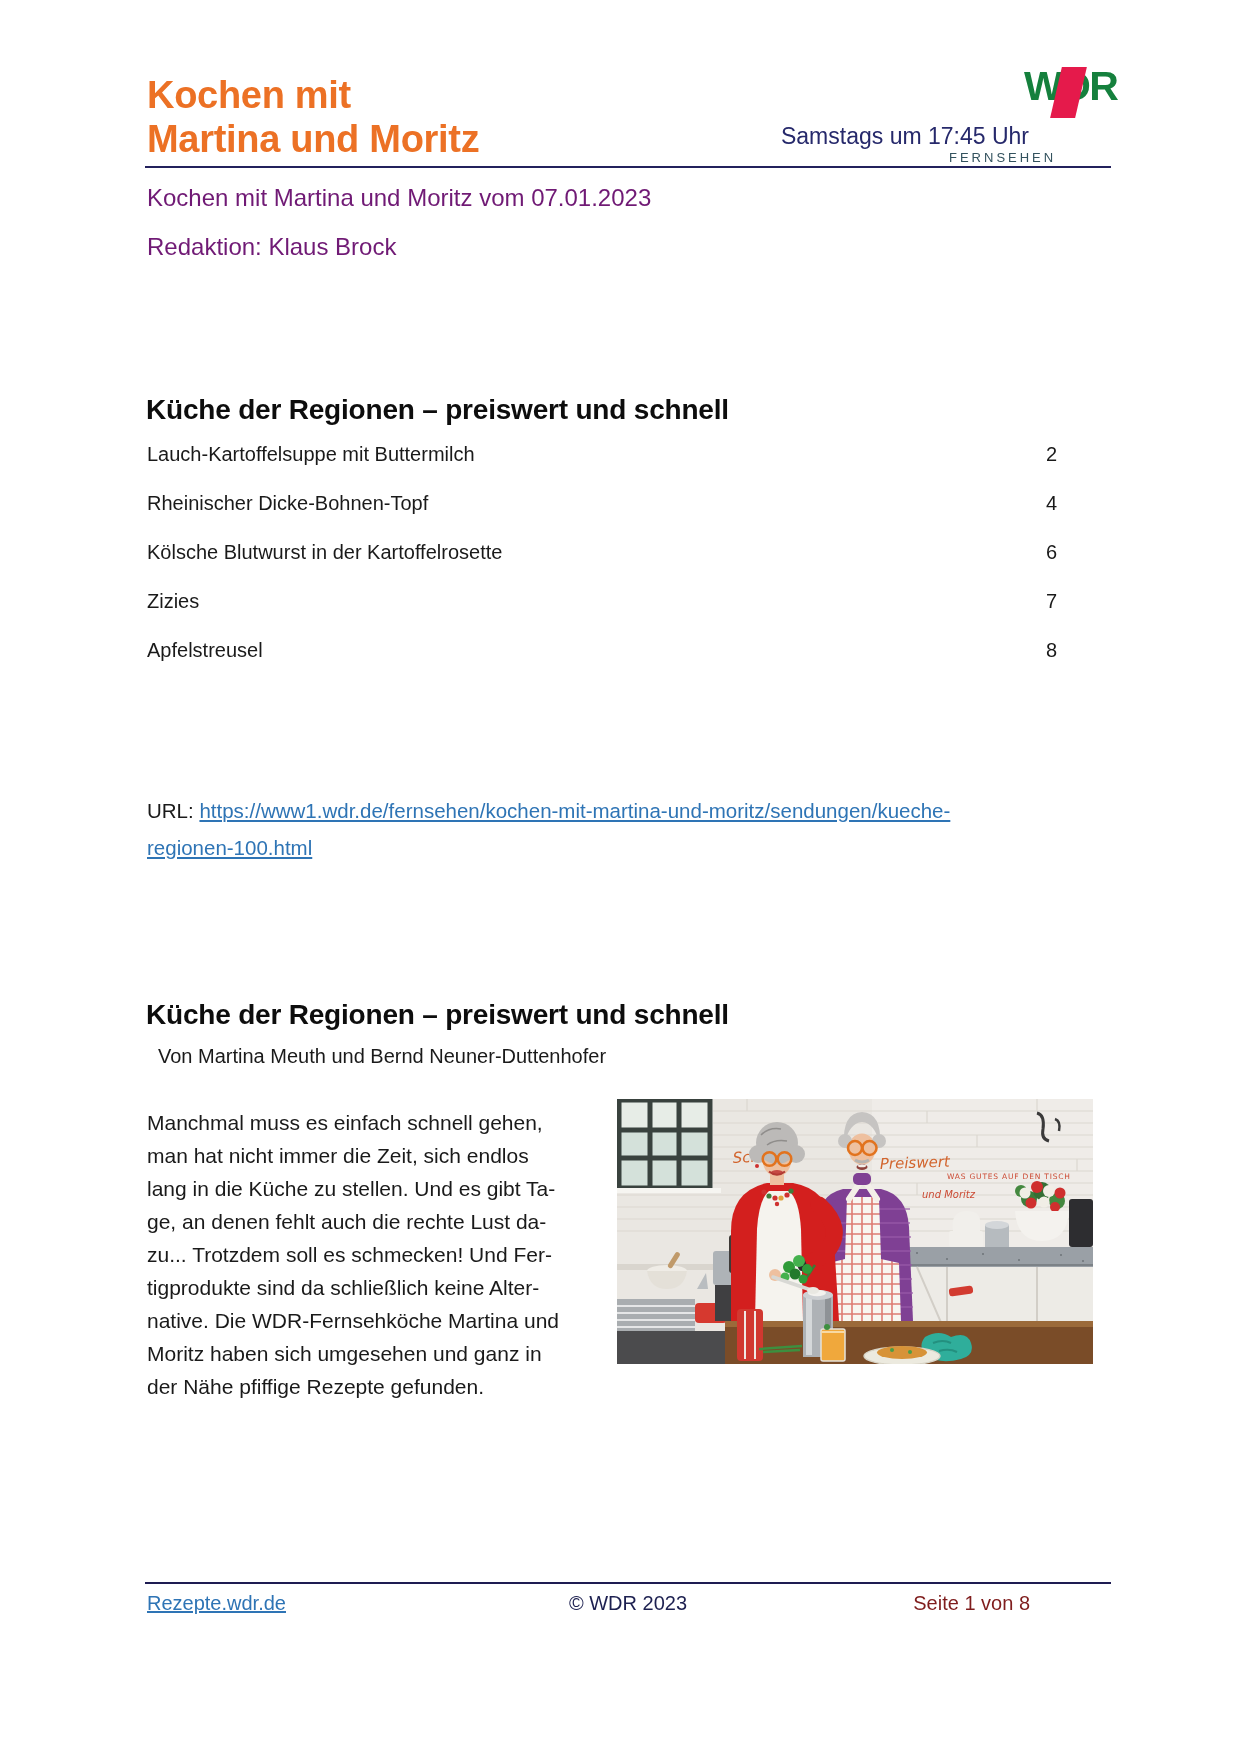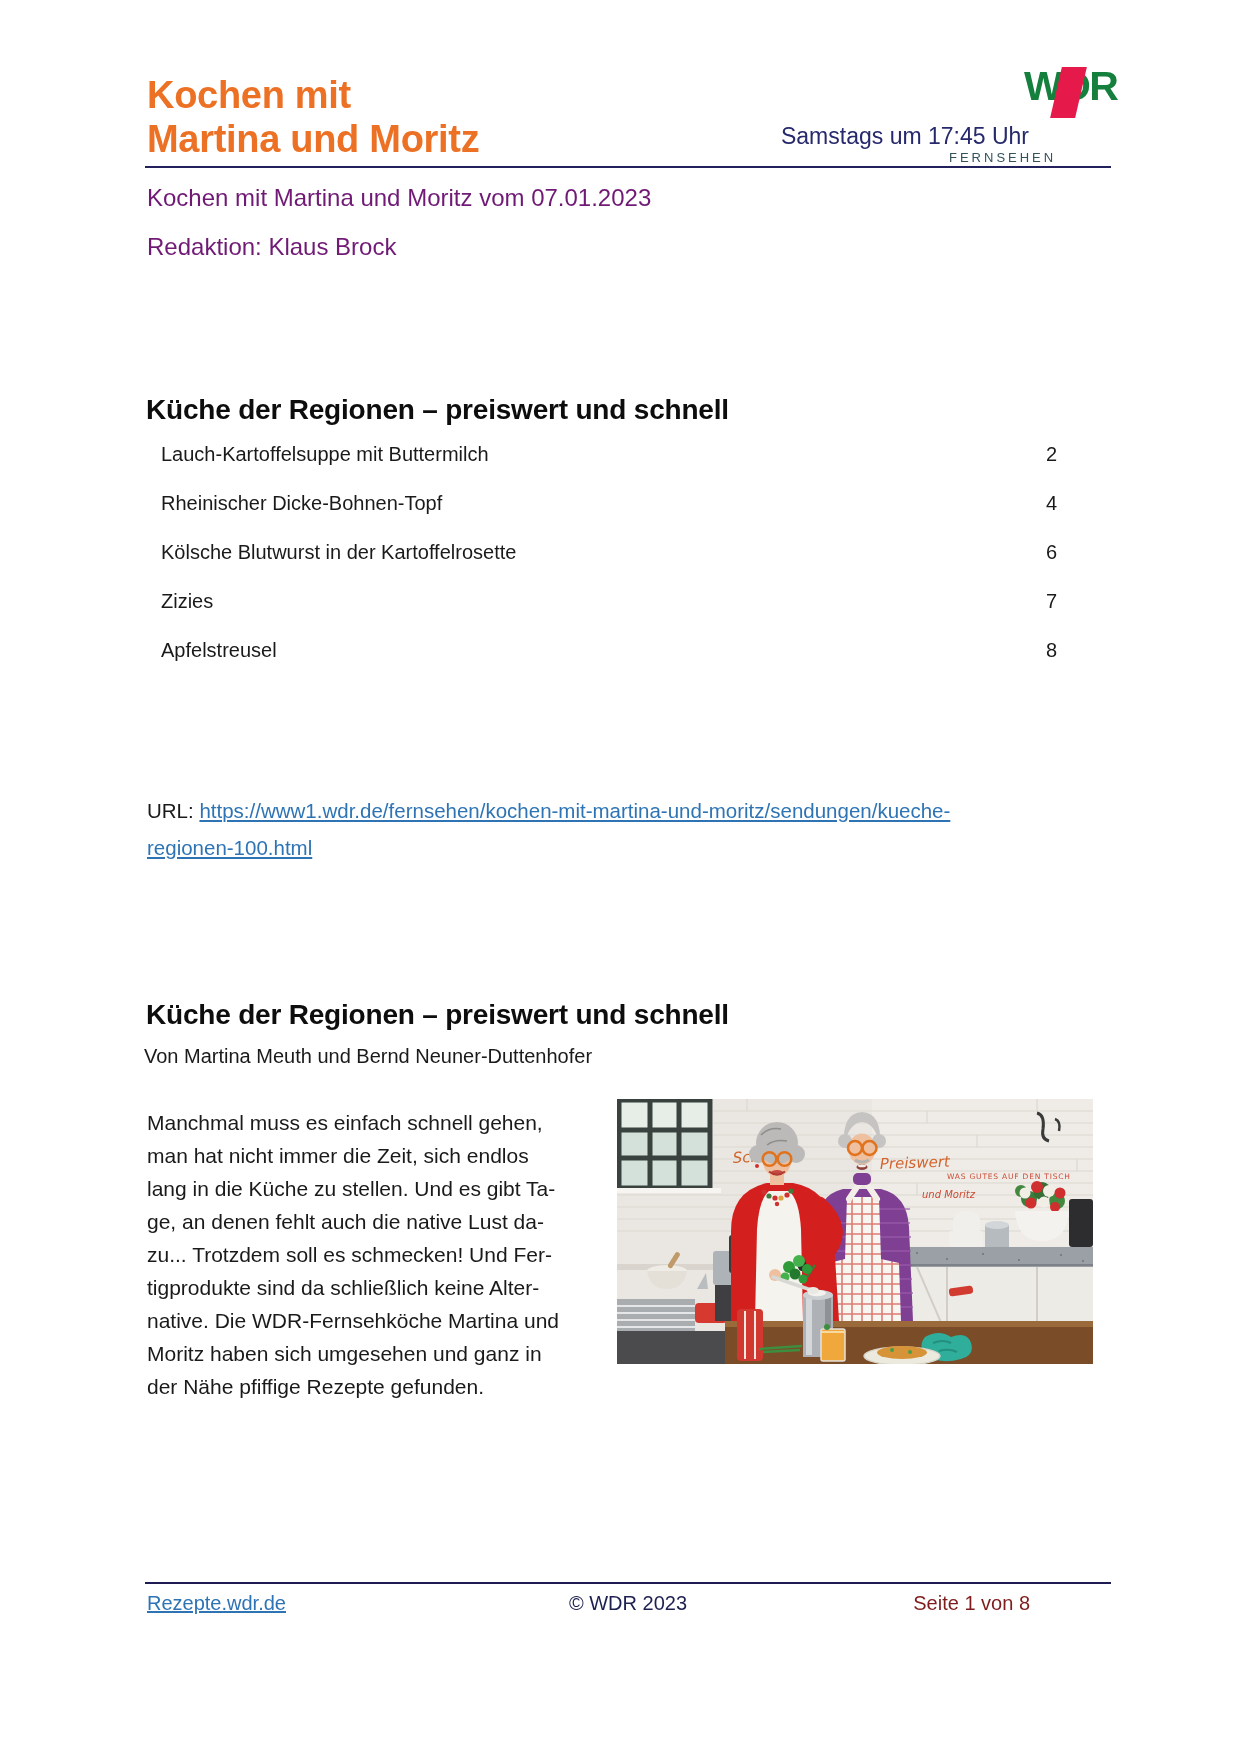--- a/index.html
+++ b/index.html
@@ -24,32 +24,32 @@
   .meta{left:147px;font-size:24px;color:#701a75;white-space:nowrap;text-align:right;}
   .meta-episode{top:184px;}
   .meta-editor{top:233px;}
 
   
   .doc-heading{left:146px;font-size:28px;font-weight:bold;color:#0d0d0d;
     letter-spacing:-0.2px;white-space:nowrap;}
   .toc-heading{top:394px;}
   .toc-list{left:147px;top:441px;width:910px;}
   .toc-row{display:flex;justify-content:space-between;align-items:flex-start;
-    font-size:20px;line-height:26px;margin-bottom:23px;margin-left:14px;}
+    font-size:20px;line-height:26px;margin-bottom:23px;}
   .toc-title{white-space:nowrap;}
   .toc-page{white-space:nowrap;}
 
   
   .url-block{left:147px;top:792px;width:960px;font-size:20.5px;line-height:37px;}
   a.doc-link{color:#2E74B5;text-decoration:underline;}
   .nowrap{white-space:nowrap;}
 
   
   .article-heading{top:999px;}
-  .article-byline{left:144px;top:1045px;font-size:20px;white-space:nowrap;}
+  .article-byline{left:158px;top:1045px;font-size:20px;white-space:nowrap;}
   .article-body{left:147px;top:1086px;font-size:21px;line-height:33px;color:#1a1a1a;margin-top:20px;}
   .article-body div{white-space:nowrap;}
 
   .article-photo{left:617px;top:1099px;width:476px;height:265px;overflow:hidden;}
   .article-photo svg{display:block;width:476px;height:265px;}
 
   
   .footer-rule{left:145px;top:1582px;width:966px;background:#1E1C52;}
   .footer-text{top:1590px;font-size:20px;line-height:26px;}
   .footer-link{left:147px;}
@@ -106,21 +106,21 @@
     <span class="nowrap">regionen-100.html</span></a>
   </div>
 
   <div class="abs doc-heading article-heading">Küche der Regionen – preiswert und schnell</div>
   <div class="abs article-byline">Von Martina Meuth und Bernd Neuner-Duttenhofer</div>
 
   <div class="abs article-body">
     <div>Manchmal muss es einfach schnell gehen,</div>
     <div>man hat nicht immer die Zeit, sich endlos</div>
     <div>lang in die Küche zu stellen. Und es gibt Ta-</div>
-    <div>ge, an denen fehlt auch die native Lust da-</div>
+    <div>ge, an denen fehlt auch die rechte Lust da-</div>
     <div>zu... Trotzdem soll es schmecken! Und Fer-</div>
     <div>tigprodukte sind da schließlich keine Alter-</div>
     <div>native. Die WDR-Fernsehköche Martina und</div>
     <div>Moritz haben sich umgesehen und ganz in</div>
     <div>der Nähe pfiffige Rezepte gefunden.</div>
   </div>
 
   <div class="abs article-photo">
     <svg viewBox="0 0 476 265" xmlns="http://www.w3.org/2000/svg">
       <defs>

